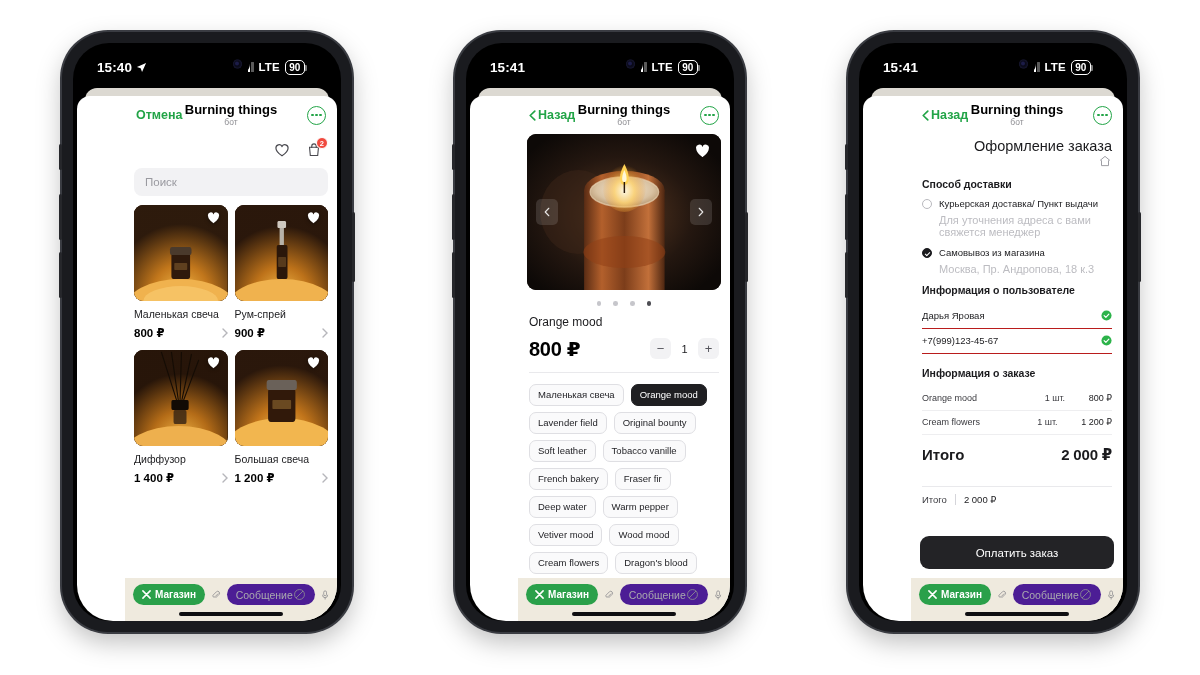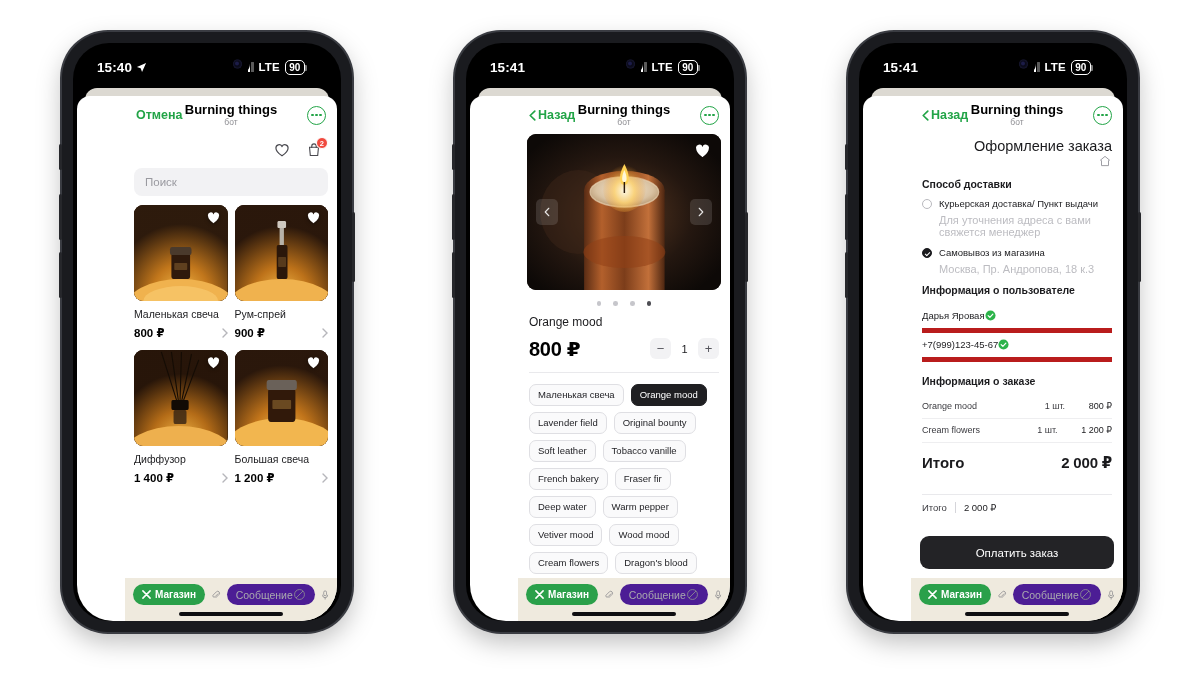--- a/index.html
+++ b/index.html
@@ -204,22 +204,22 @@
   .radio { width: 10px; height: 10px; border-radius: 50%; border: 1.2px solid #b9b9be; flex: 0 0 auto; margin-top: 1px; }
   .radio.on { background: #1b1b1e; border-color: #1b1b1e; position: relative; }
   .radio.on::after {
     content: ''; position: absolute; left: 2px; top: 3.2px;
     width: 4px; height: 2px; border-left: 1.2px solid #fff; border-bottom: 1.2px solid #fff;
     transform: rotate(-45deg);
   }
   .opt-label { font-size: 9.5px; color: #1b1b1e; }
   .opt-hint { font-size: 11px; color: #bcbcc1; margin: 4px 0 9px 17px; }
   .field {
-    display: flex; align-items: center; 
-    padding: 6px 0 7px; border-bottom: 5px solid #b91c1c; cursor: text;
+    display: flex; align-items: center; justify-content: space-between;
+    padding: 6px 0 7px; border-bottom: 1px solid #b91c1c; cursor: text;
   }
   .field-val { font-size: 9.5px; color: #1b1b1e; }
   .check-g { width: 11px; height: 11px; }
   .sec-gap { height: 13px; }
   .o-row { display: flex; align-items: center; padding: 6px 0 7px; border-bottom: 1px solid #eeeef0; }
   .o-nm { font-size: 9px; color: #3a3a3f; flex: 1 1 auto; }
   .o-qty { font-size: 9px; color: #3a3a3f; width: 44px; text-align: left; }
   .o-amt { font-size: 9px; color: #1b1b1e; }
   .total-row { display: flex; align-items: baseline; justify-content: space-between; padding: 11px 0 0; }
   .total-lbl { font-size: 15px; font-weight: 700; color: #1b1b1e; }

